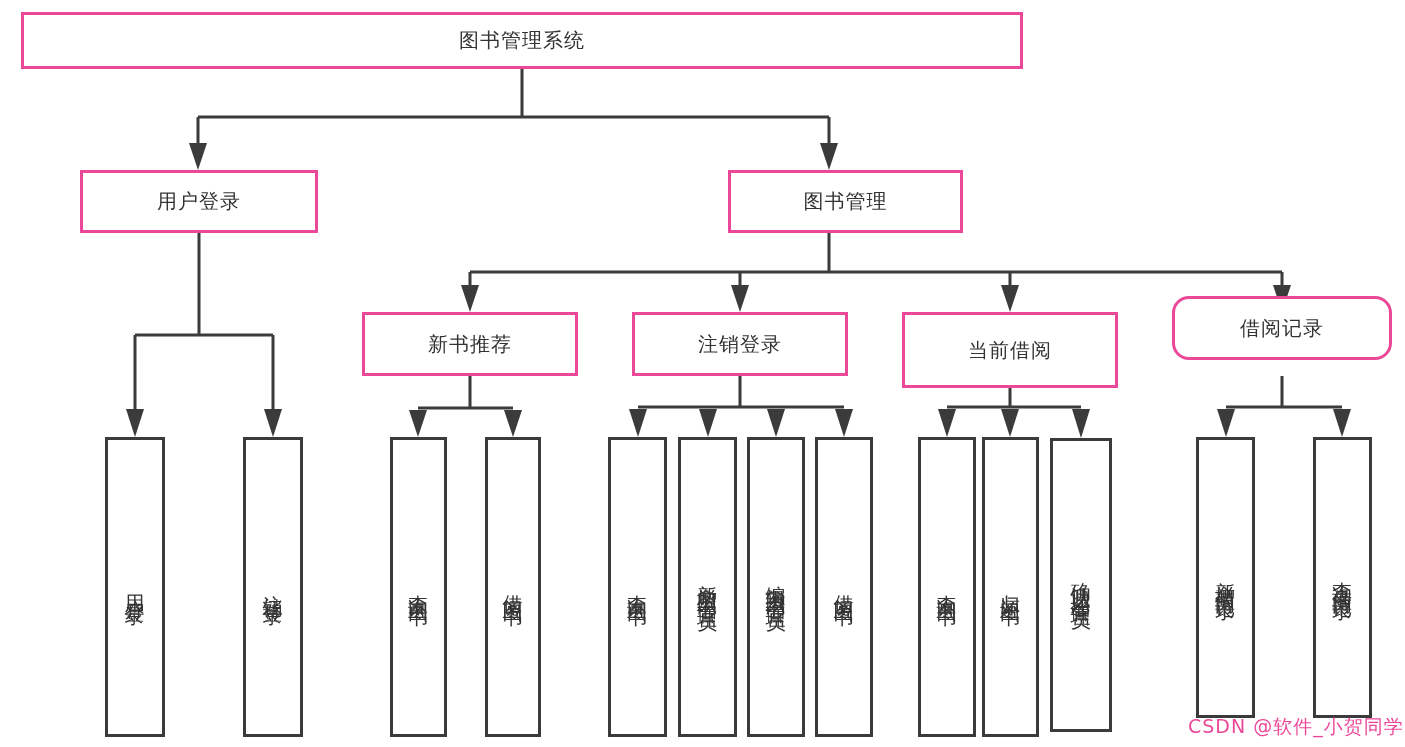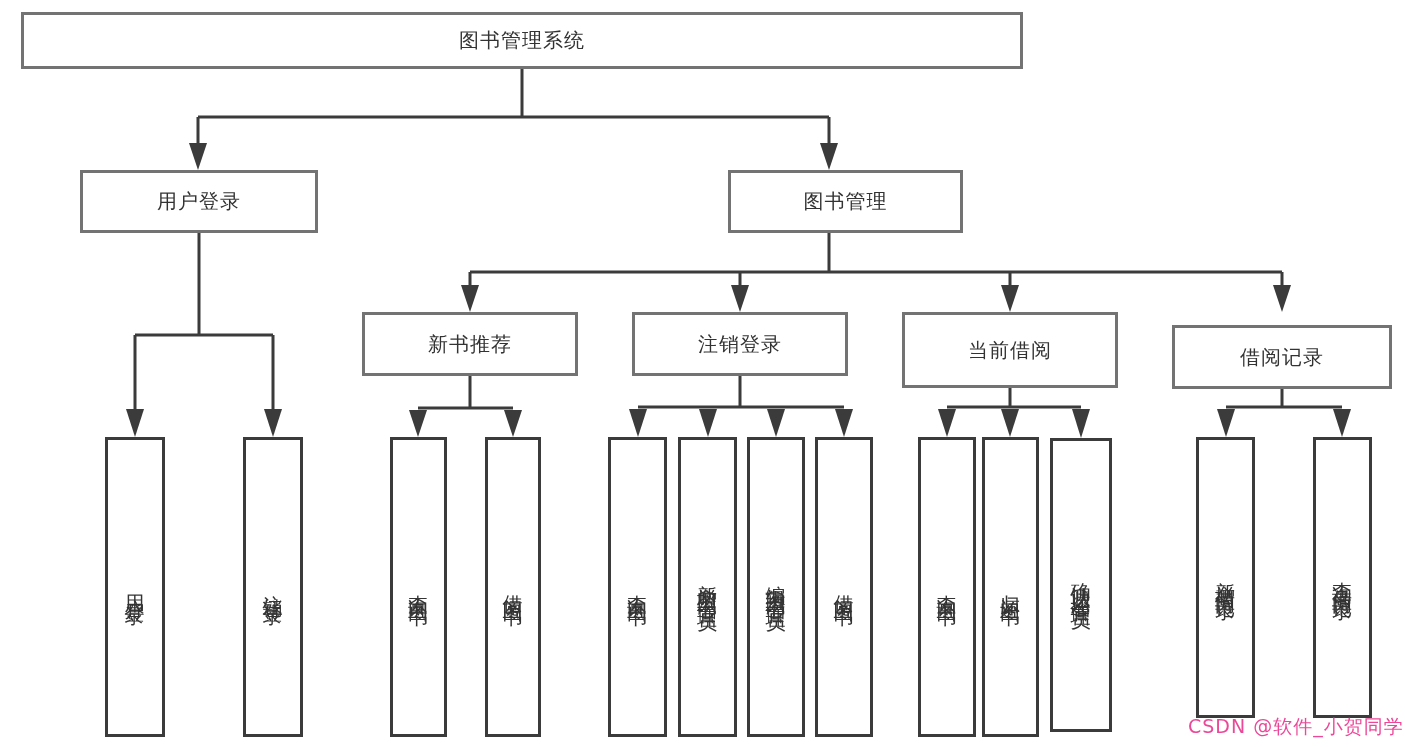--- a/index.html
+++ b/index.html
@@ -4,21 +4,21 @@
 <style>
   html,body{margin:0;padding:0;background:#ffffff;}
   .canvas{
     position:relative;width:1405px;height:747px;background:#ffffff;overflow:hidden;
     font-family:"DejaVu Sans",sans-serif;color:#333333;
   }
   .edges{position:absolute;left:0;top:0;pointer-events:none;}
   .edges path{stroke:#3b3b3b;stroke-width:3;fill:none;}
   .edges polygon{fill:#3b3b3b;stroke:none;}
   .hbox{
-    position:absolute;box-sizing:border-box;border:3px solid #737373;background:#ffffff;
+    position:absolute;box-sizing:border-box;border:3px solid #ec4899;background:#ffffff;
     display:flex;align-items:center;justify-content:center;
     font-size:20px;letter-spacing:1px;color:#333333;white-space:nowrap;
   }
   .vbox{
     position:absolute;box-sizing:border-box;border:3px solid #3b3b3b;background:#ffffff;
     display:flex;align-items:center;justify-content:center;
   }
   .vtext{
     writing-mode:vertical-rl;text-orientation:mixed;
     font-size:20px;letter-spacing:4px;color:#333333;line-height:1;
@@ -89,21 +89,21 @@
 
   <div class="hbox" style="left:362px;top:312px;width:216px;height:64px;">
     <span>新书推荐</span>
   </div>
   <div class="hbox" style="left:632px;top:312px;width:216px;height:64px;">
     <span>注销登录</span>
   </div>
   <div class="hbox" style="left:902px;top:312px;width:216px;height:76px;">
     <span>当前借阅</span>
   </div>
-  <div class="hbox" style="left:1172px;top:325px;width:220px;height:64px;">
+  <div class="hbox" style="left:1172px;top:296px;width:220px;height:64px;border-radius:17px;">
     <span>借阅记录</span>
   </div>
 
   <div class="vbox" style="left:105px;top:437px;width:60px;height:300px;">
     <span class="vtext">用户登录</span>
   </div>
   <div class="vbox" style="left:243px;top:437px;width:60px;height:300px;">
     <span class="vtext">注销登录</span>
   </div>
 

